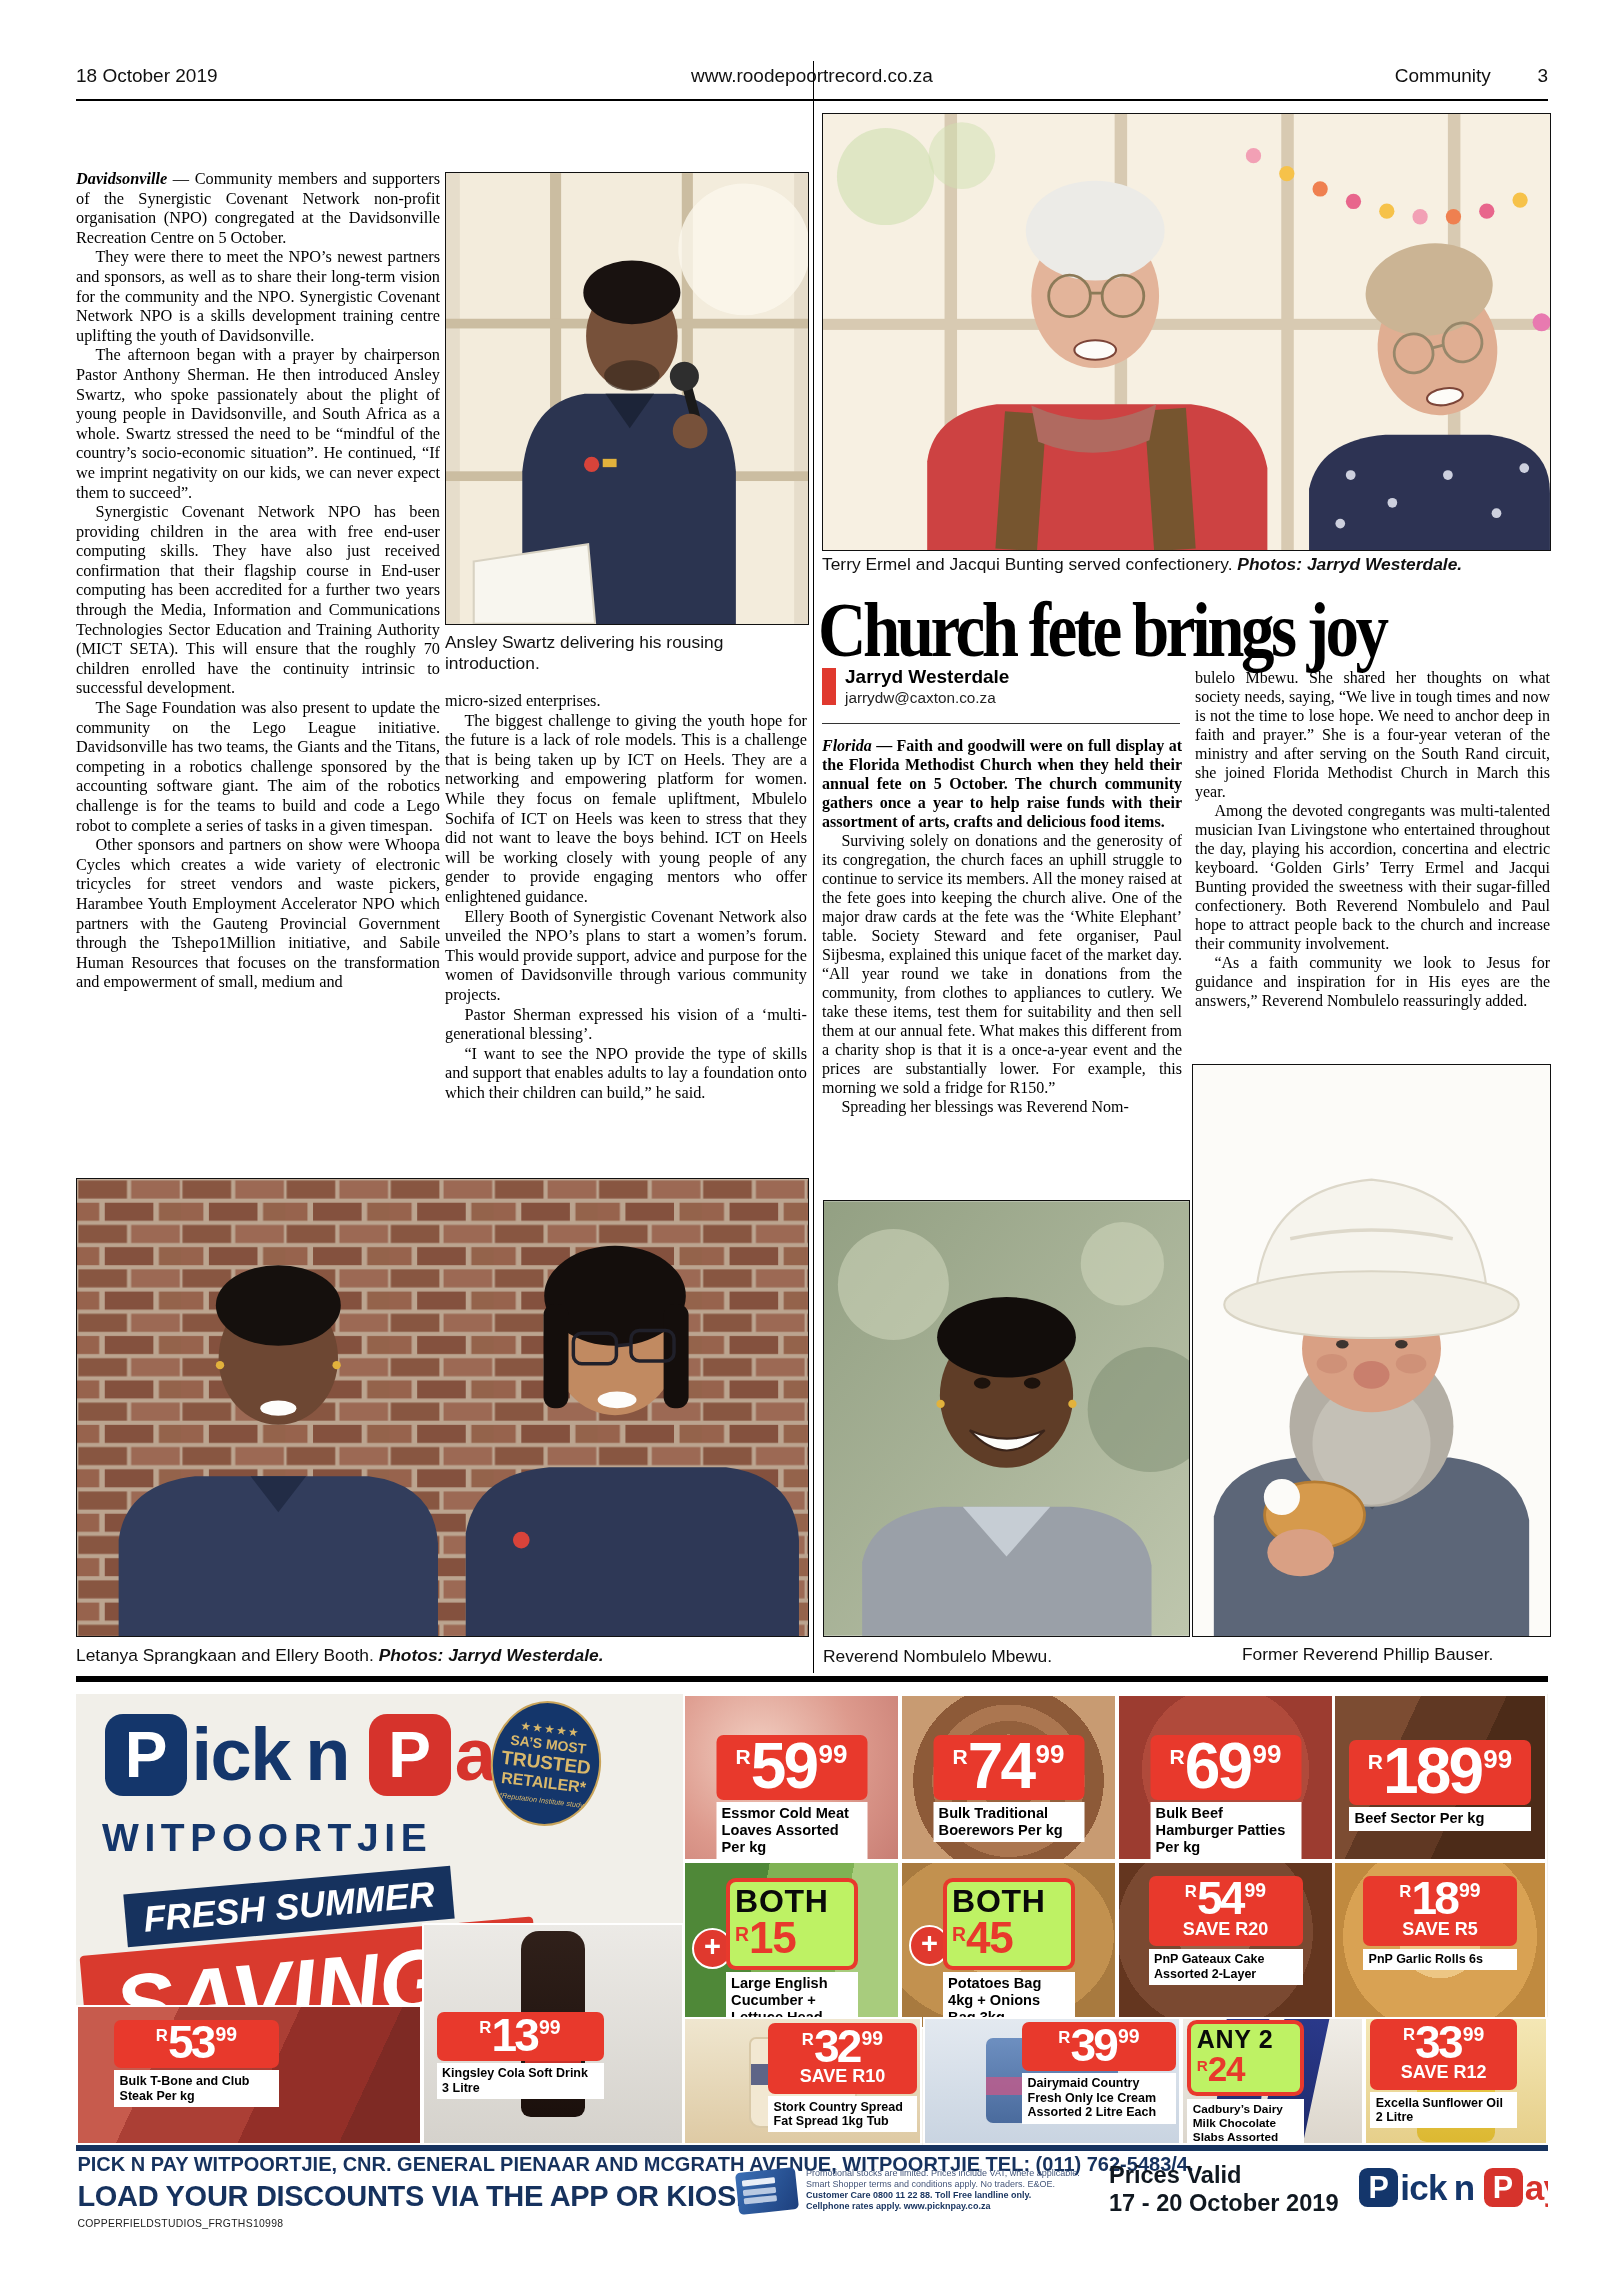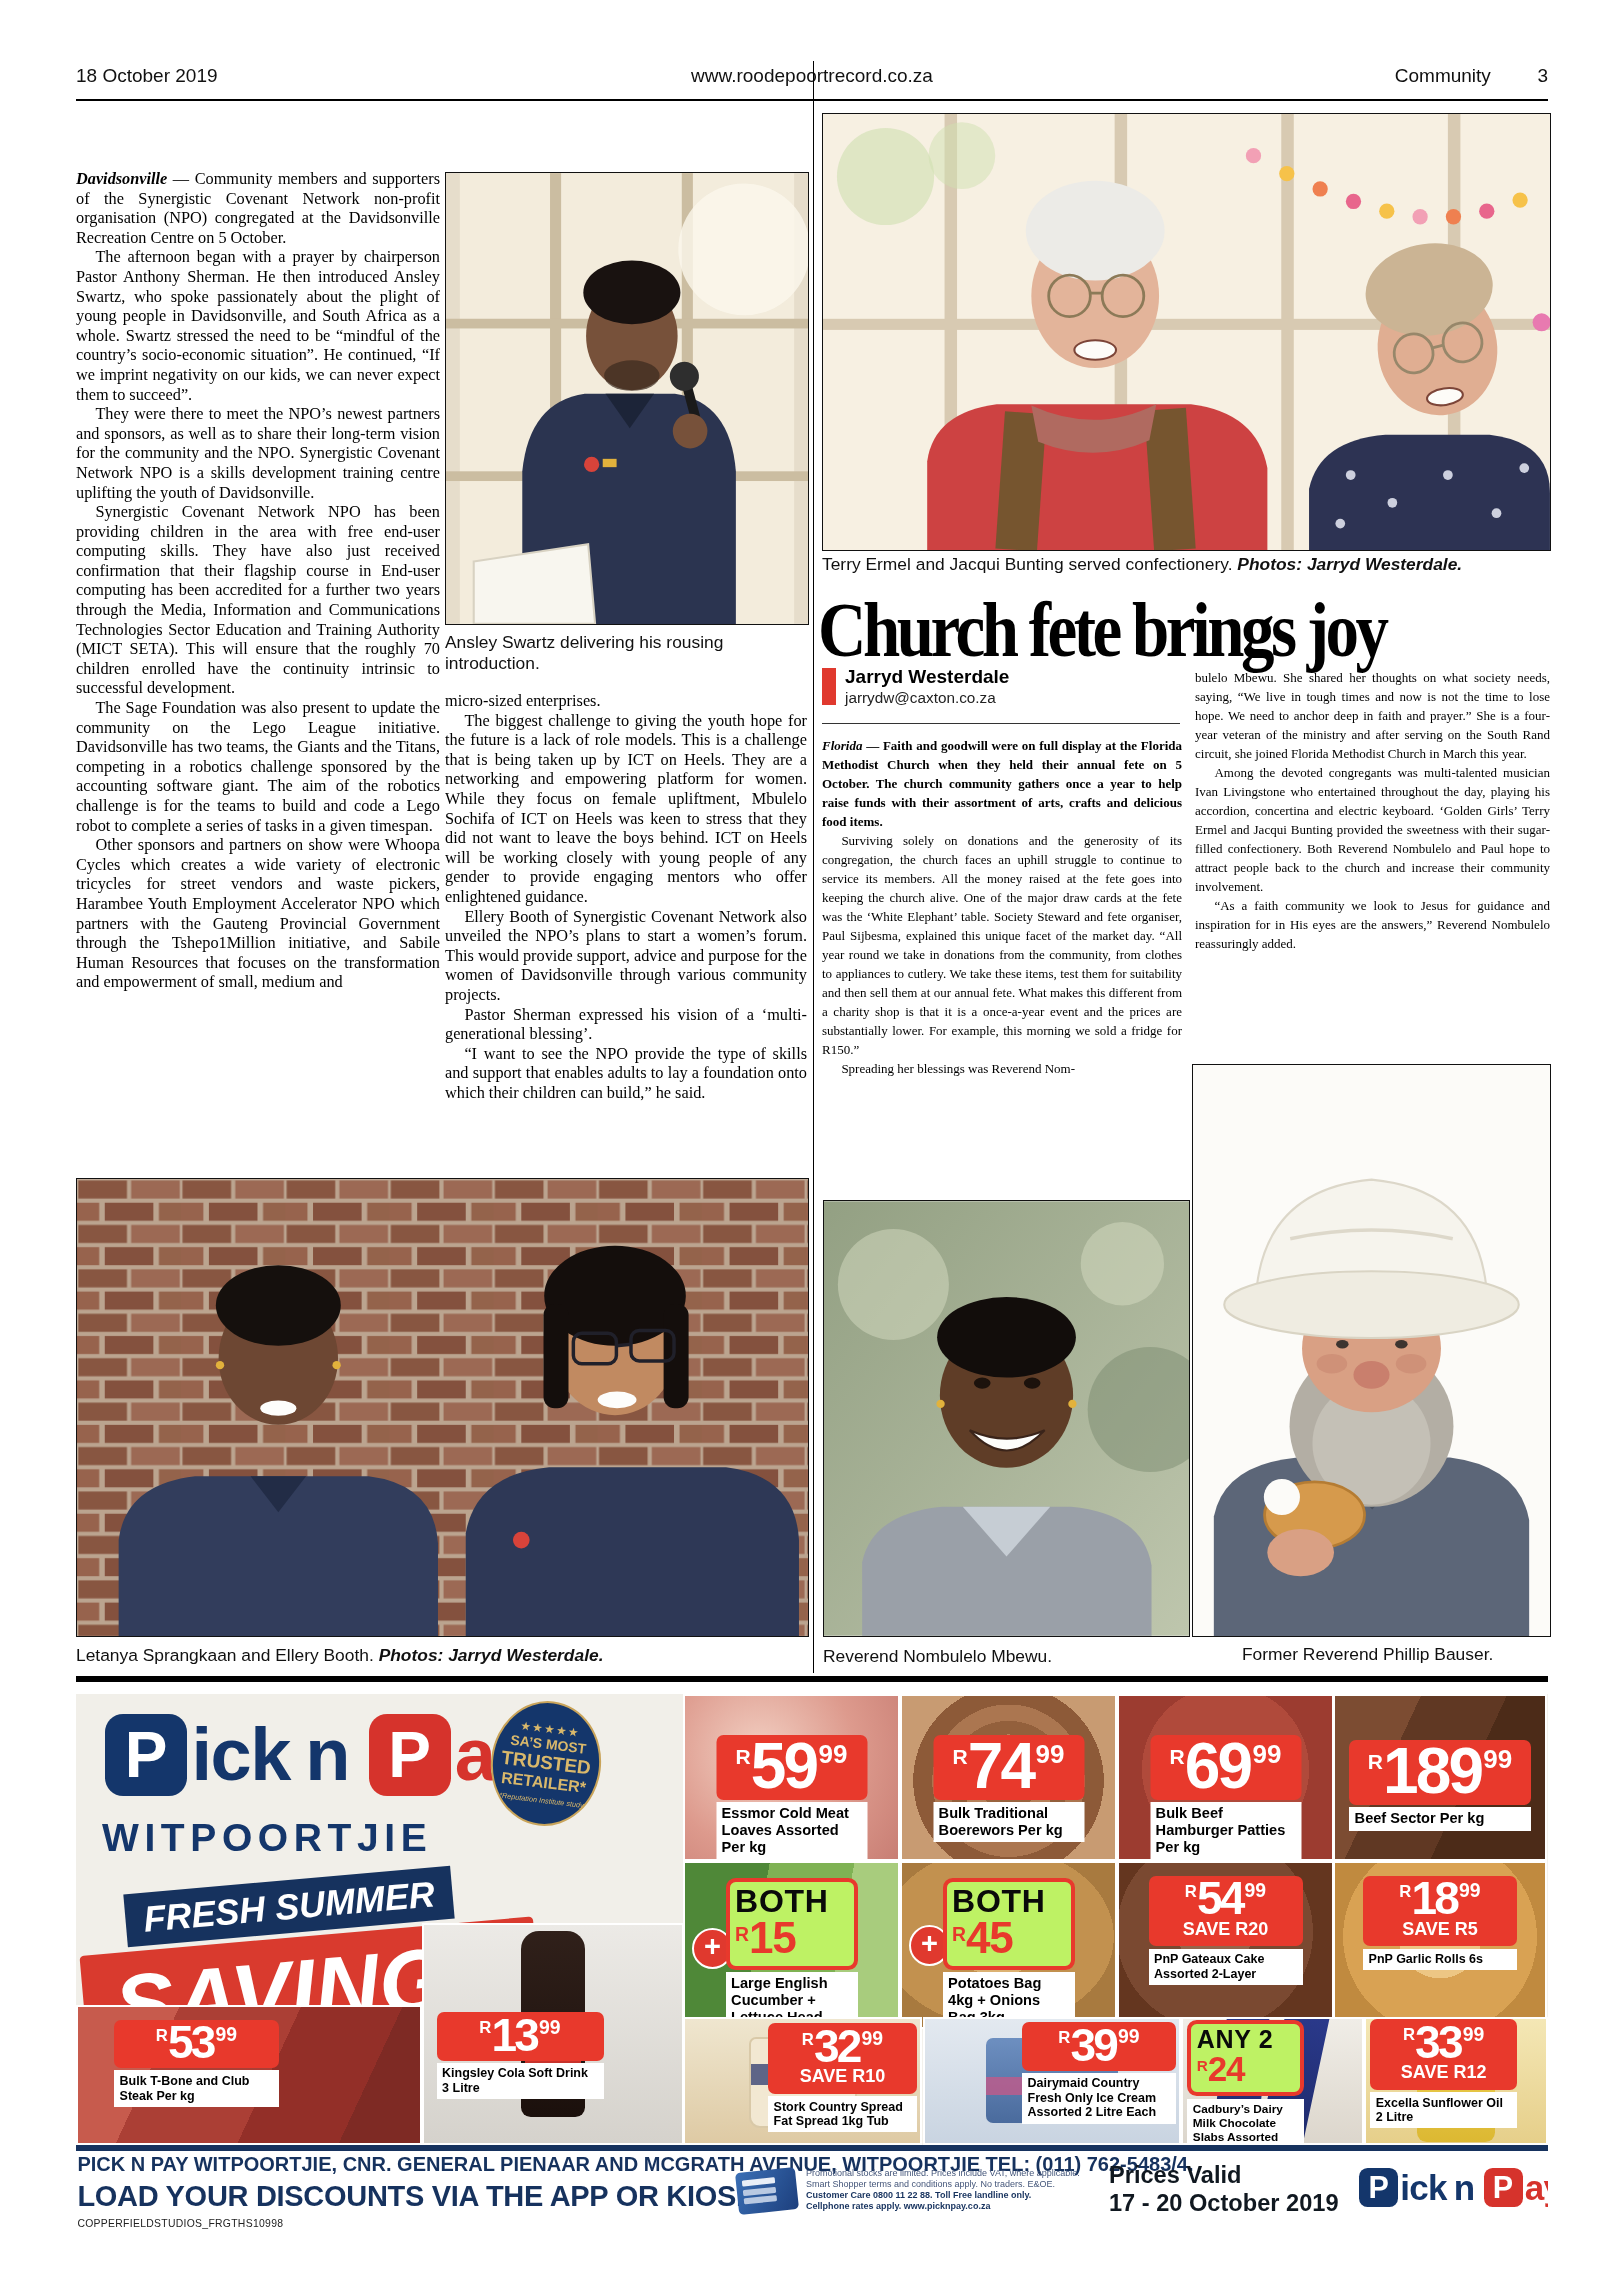--- a/index.html
+++ b/index.html
@@ -9,21 +9,21 @@
   
   .hdr{font-size:19px;color:#111;}
   .hdr-rule{background:#000;}
   
   .headline-sans{font-family:"Liberation Sans",sans-serif;font-weight:400;font-size:40px;letter-spacing:0;color:#000;}
   .headline-slab{font-family:"Liberation Serif",serif;font-weight:700;font-size:67px;letter-spacing:-3.5px;
                  transform:scaleY(1.18);transform-origin:left top;color:#000;white-space:nowrap;}
   .body-serif{font-family:"Liberation Serif",serif;font-size:16.3px;line-height:19.6px;text-align:justify;overflow:hidden;}
   .body-serif p{margin:0;text-indent:19.4px;}
   .body-serif p.noindent{text-indent:0;}
-  .rbody{font-size:13px;line-height:19px;}
+  .rbody{font-size:16px;line-height:19px;}
   .dateline{font-weight:700;font-style:italic;}
   .leadbold{font-weight:700;}
   .photo{position:absolute;border:1.4px solid #111;overflow:hidden;background:#eee;}
   .photo svg{display:block;}
   .cap{font-family:"Liberation Sans",sans-serif;font-size:17.4px;line-height:21px;color:#111;}
   .capcredit{font-weight:700;font-style:italic;}
   .byline-name{font-weight:700;font-size:19px;color:#000;}
   .byline-mail{font-size:15.3px;color:#222;margin-top:1.4px;}
   .byline-bar{position:absolute;width:14px;height:37px;background:#e0392e;}
   
@@ -133,22 +133,22 @@
   <div class="abs hdr" style="right:76px;top:65px;">
     <span>Community</span>
     <span style="display:inline-block;width:36px;"></span>
     <span>3</span>
   </div>
   <div class="abs hdr-rule" style="left:76px;top:99px;width:1472px;height:2.1px;"></div>
 
 
   <div class="abs body-serif" style="left:76px;top:169px;width:364px;height:1008px;">
     <p class="noindent"><span class="dateline">Davidsonville</span><span> — Community members and supporters of the Synergistic Covenant Network non-profit organisation (NPO) congregated at the Davidsonville Recreation Centre on 5 October.</span></p>
+    <p>They were there to meet the NPO’s newest partners and sponsors, as well as to share their long-term vision for the community and the NPO. Synergistic Covenant Network NPO is a skills development training centre uplifting the youth of Davidsonville.</p>
     <p>The afternoon began with a prayer by chairperson Pastor Anthony Sherman. He then introduced Ansley Swartz, who spoke passionately about the plight of young people in Davidsonville, and South Africa as a whole. Swartz stressed the need to be “mindful of the country’s socio-economic situation”. He continued, “If we imprint negativity on our kids, we can never expect them to succeed”.</p>
-    <p>They were there to meet the NPO’s newest partners and sponsors, as well as to share their long-term vision for the community and the NPO. Synergistic Covenant Network NPO is a skills development training centre uplifting the youth of Davidsonville.</p>
     <p>Synergistic Covenant Network NPO has been providing children in the area with free end-user computing skills. They have also just received confirmation that their flagship course in End-user computing has been accredited for a further two years through the Media, Information and Communications Technologies Sector Education and Training Authority (MICT SETA). This will ensure that the roughly 70 children enrolled have the continuity intrinsic to successful development.</p>
     <p>The Sage Foundation was also present to update the community on the Lego League initiative. Davidsonville has two teams, the Giants and the Titans, competing in a robotics challenge sponsored by the accounting software giant. The aim of the robotics challenge is for the teams to build and code a Lego robot to complete a series of tasks in a given timespan.</p>
     <p>Other sponsors and partners on show were Whoopa Cycles which creates a wide variety of electronic tricycles for street vendors and waste pickers, Harambee Youth Employment Accelerator NPO which partners with the Gauteng Provincial Government through the Tshepo1Million initiative, and Sabile Human Resources that focuses on the transformation and empowerment of small, medium and</p>
   </div>
 
   <div class="photo" style="left:445px;top:172px;width:362px;height:451px;">
     <svg width="362" height="451" viewBox="0 0 522 650">
       <rect width="522" height="650" fill="#e6ddcb"></rect>
       <rect x="20" y="0" width="482" height="650" fill="#f3ecdc"></rect>
       <rect x="150" y="0" width="16" height="650" fill="#cbbda1"></rect>

